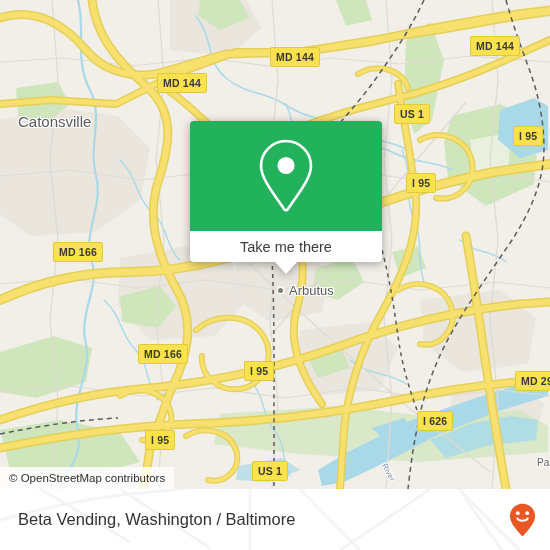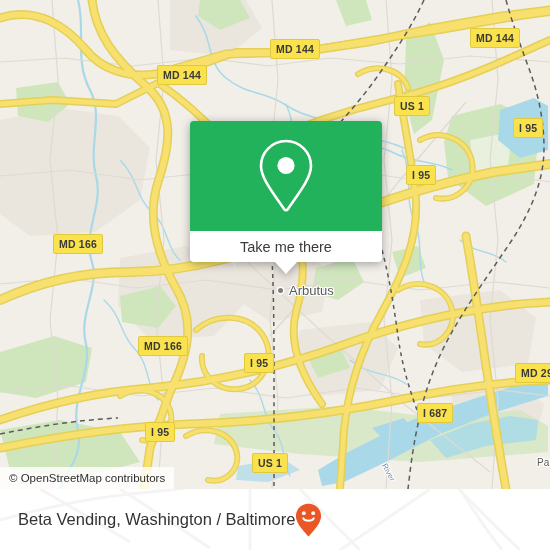--- a/index.html
+++ b/index.html
@@ -24,20 +24,21 @@
     border:1.5px solid #e0c93c;
     border-radius:2px;
     color:#3a3a36;
     font-size:10.5px;
     font-weight:bold;
     letter-spacing:.2px;
     line-height:1;
     padding:3.5px 5px 4px 5px;
     white-space:nowrap;
     font-family:"Liberation Sans","DejaVu Sans",sans-serif;
+    margin-top:8px;
   }
 
   
   .place{
     position:absolute;
     color:#5a5a5a;
     white-space:nowrap;
     text-shadow:
       1px 0 0 rgba(255,255,255,.95),-1px 0 0 rgba(255,255,255,.95),
       0 1px 0 rgba(255,255,255,.95),0 -1px 0 rgba(255,255,255,.95),
@@ -90,21 +91,21 @@
   #attribution-text{font-size:11.5px;color:#2e2e2e;white-space:nowrap;text-align:center;}
 
   
   #footer{
     position:absolute;left:0;top:489px;width:550px;height:61px;
     background:#ffffff;overflow:hidden;
   }
   #footer-watermark{position:absolute;left:0;top:-489px;width:550px;height:550px;opacity:.10;}
   #footer-inner{
     position:relative;width:100%;height:100%;
-    display:flex;align-items:center;
+    display:flex;align-items:center;justify-content:space-between;
     padding:0 14px 0 18px;box-sizing:border-box;
   }
   #footer-title{font-size:16.5px;color:#333333;white-space:nowrap;}
   #brand{display:flex;align-items:center;gap:2px;}
   #brand-wordmark{
     font-size:30px;color:#111111;letter-spacing:-1.1px;
     font-family:"DejaVu Sans","Liberation Sans",sans-serif;font-weight:bold;
     line-height:1;margin-left:1px;
   }
 </style>
@@ -239,38 +240,39 @@
         <g stroke="#5b5b5b" fill="none" stroke-width="1.5">
           <path d="M424,0 C410,30 392,56 372,84 C348,116 320,144 292,176 C268,204 246,232 224,262" stroke-dasharray="5 4"></path>
           <path d="M506,0 C512,22 520,44 528,66 C538,92 544,120 544,148 C544,182 530,212 512,240 C492,270 470,300 452,332 C436,360 424,392 418,424 C412,452 410,472 408,489" stroke-dasharray="5 4"></path>
           <path d="M272,258 C274,300 274,342 274,384 C274,420 274,454 274,489" stroke-dasharray="4 4"></path>
           <path d="M382,250 C390,280 394,308 398,336 C402,366 410,392 420,418" stroke-dasharray="4 4"></path>
           <path d="M0,434 C40,426 78,420 118,418" stroke-dasharray="5 4"></path>
         </g>
       </g>
     </svg>
 
+    <div class="place big" style="left:18px;top:113px;">Catonsville</div>
     <div class="citydot" style="left:278px;top:288px;"></div>
     <div class="place mid" style="left:289px;top:283px;">Arbutus</div>
     <div class="place small" style="left:537px;top:457px;">Pa</div>
     <div class="place river" style="left:388px;top:462px;">River</div>
 
     <div class="shield" style="left:157px;top:65px;">MD 144</div>
     <div class="shield" style="left:270px;top:39px;">MD 144</div>
     <div class="shield" style="left:470px;top:28px;">MD 144</div>
     <div class="shield" style="left:394px;top:96px;">US 1</div>
     <div class="shield" style="left:513px;top:118px;">I 95</div>
     <div class="shield" style="left:406px;top:165px;">I 95</div>
     <div class="shield" style="left:53px;top:234px;">MD 166</div>
     <div class="shield" style="left:138px;top:336px;">MD 166</div>
     <div class="shield" style="left:244px;top:353px;">I 95</div>
     <div class="shield" style="left:145px;top:422px;">I 95</div>
     <div class="shield" style="left:252px;top:453px;">US 1</div>
     <div class="shield" style="left:515px;top:363px;">MD 295</div>
-    <div class="shield" style="left:417px;top:403px;">I 687</div>
+    <div class="shield" style="left:417px;top:403px;">I 626</div>
 
     <div id="popup-card">
       <div id="popup-image" style="background:#22b25c;">
         <svg id="popup-pin-icon" width="62" height="78" viewBox="0 0 62 78">
           <path d="M31 4 C17.2 4 6 15.2 6 29 C6 41 18 56 29.2 72.2 C30.1 73.5 31.9 73.5 32.8 72.2 C44 56 56 41 56 29 C56 15.2 44.8 4 31 4 Z" fill="none" stroke="#ffffff" stroke-width="2.6"></path>
           <circle cx="31" cy="28.5" r="8.6" fill="#ffffff"></circle>
         </svg>
       </div>
       <div id="popup-button">
         <span>Take me there</span>

